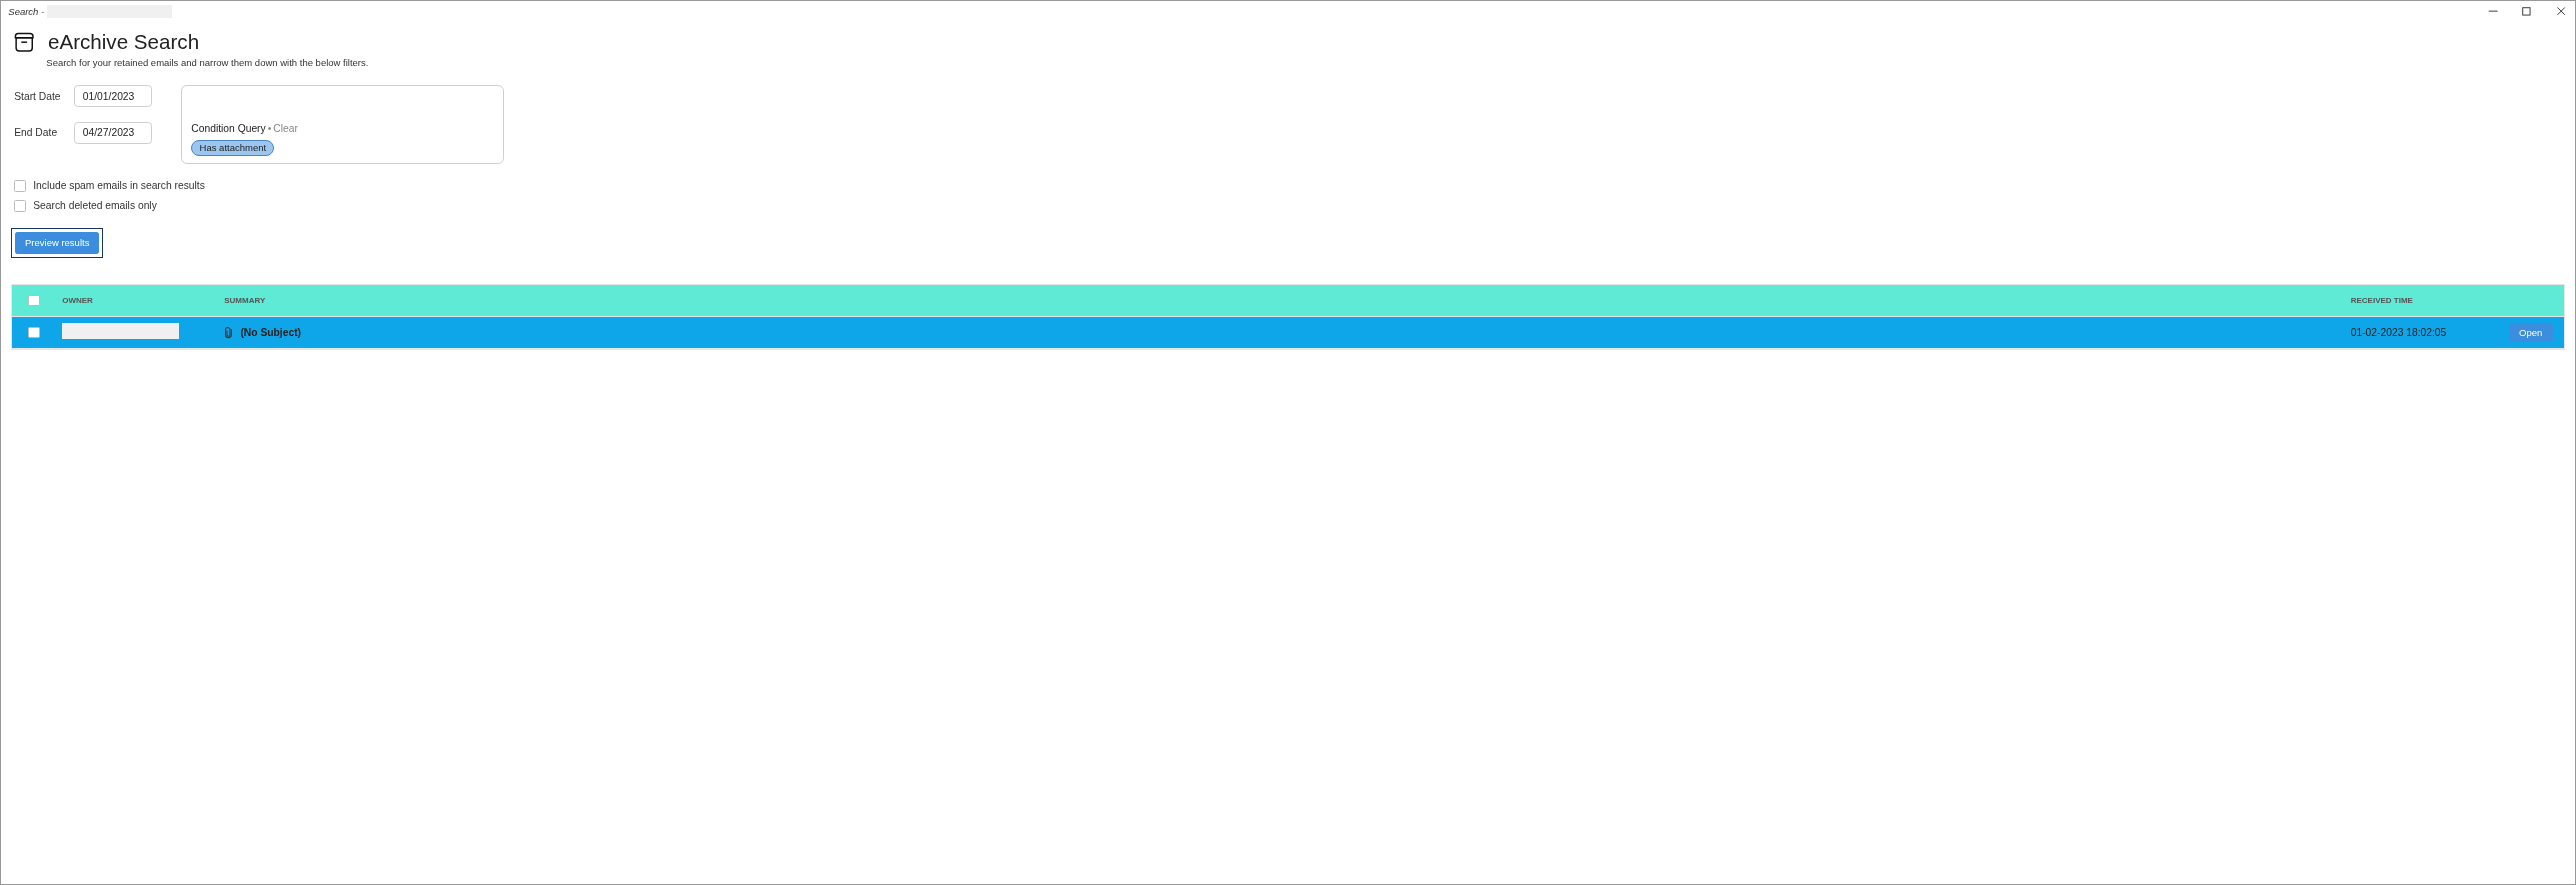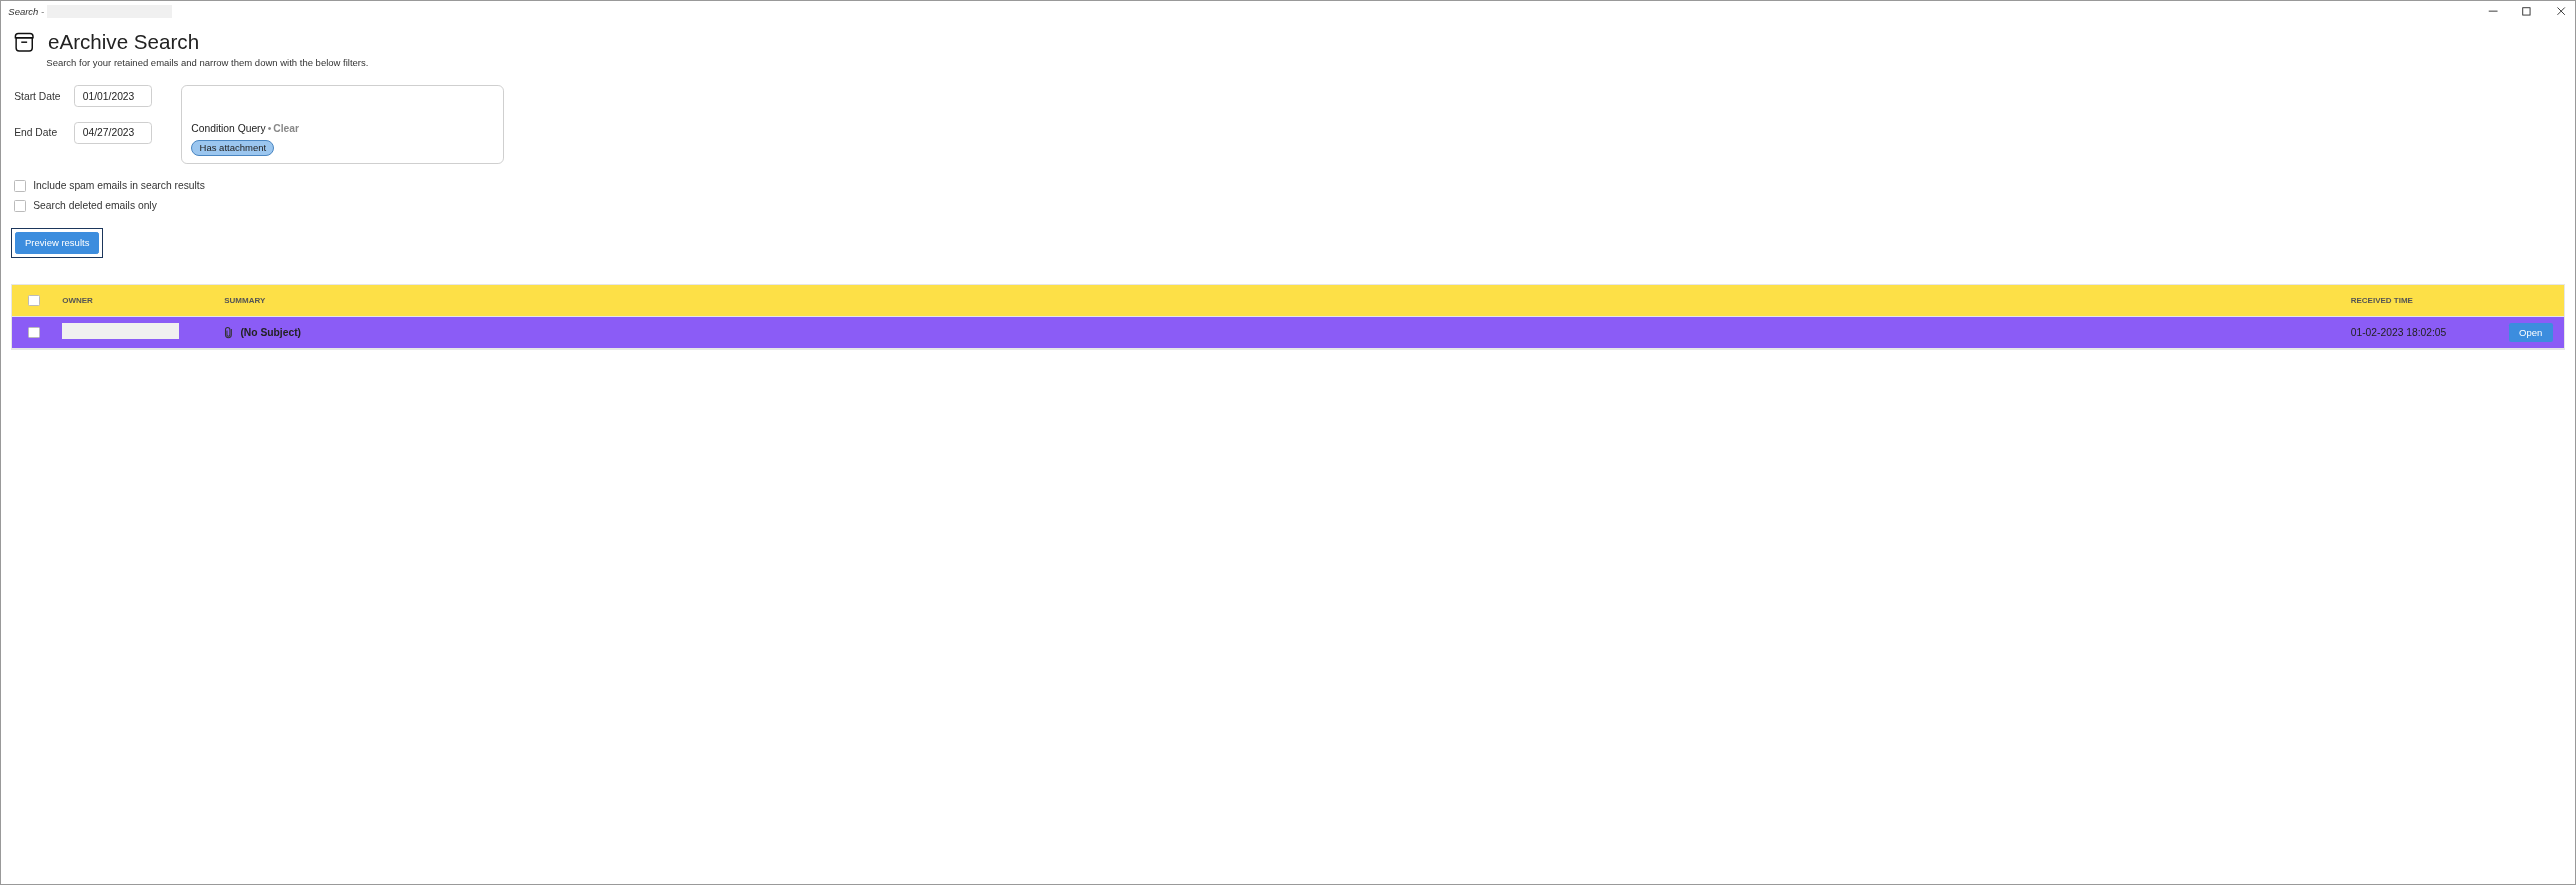--- a/index.html
+++ b/index.html
@@ -113,21 +113,20 @@
     font-size: 10.3px;
     color: #222;
     margin-top: 29px;
   }
   .dot {
     color: #888;
   }
   .clear-link {
     color: #888;
     cursor: pointer;
-    font-weight: bold;
   }
   .chip {
     margin-top: 5.9px;
     display: inline-block;
     background: #9bc6ef;
     border: 0.7px solid #4a86c1;
     border-radius: 8px;
     padding: 1.5px 7.3px;
     font-size: 9.5px;
     color: #222;
@@ -176,35 +175,35 @@
     display: flex;
     flex-direction: column;
   }
   .thead, .trow {
     display: flex;
     align-items: center;
     min-height: 32px;
     border-bottom: 0.7px solid #e6e6e6;
   }
   .thead {
-    background: #fde047;
+    background: #5eead4;
   }
   .col-check { width: 44px; display:flex; justify-content:center; }
   .col-owner { width: 162px; padding-left: 5.9px; }
   .col-summary { flex: 1; padding-left: 5.9px; }
   .col-time { width: 147px; }
   .col-action { width: 66px; display:flex; justify-content:center; }
   .th {
     font-size: 8px;
     font-weight: 700;
     color: #555;
     text-transform: uppercase;
   }
   .trow {
-    background: #8b5cf6;
+    background: #0ea5e9;
   }
   .owner-masked {
     display:inline-block;
     width: 117px;
     height: 16px;
     background: #f0f0f0;
   }
   .summary-cell {
     display:flex;
     align-items:center;

